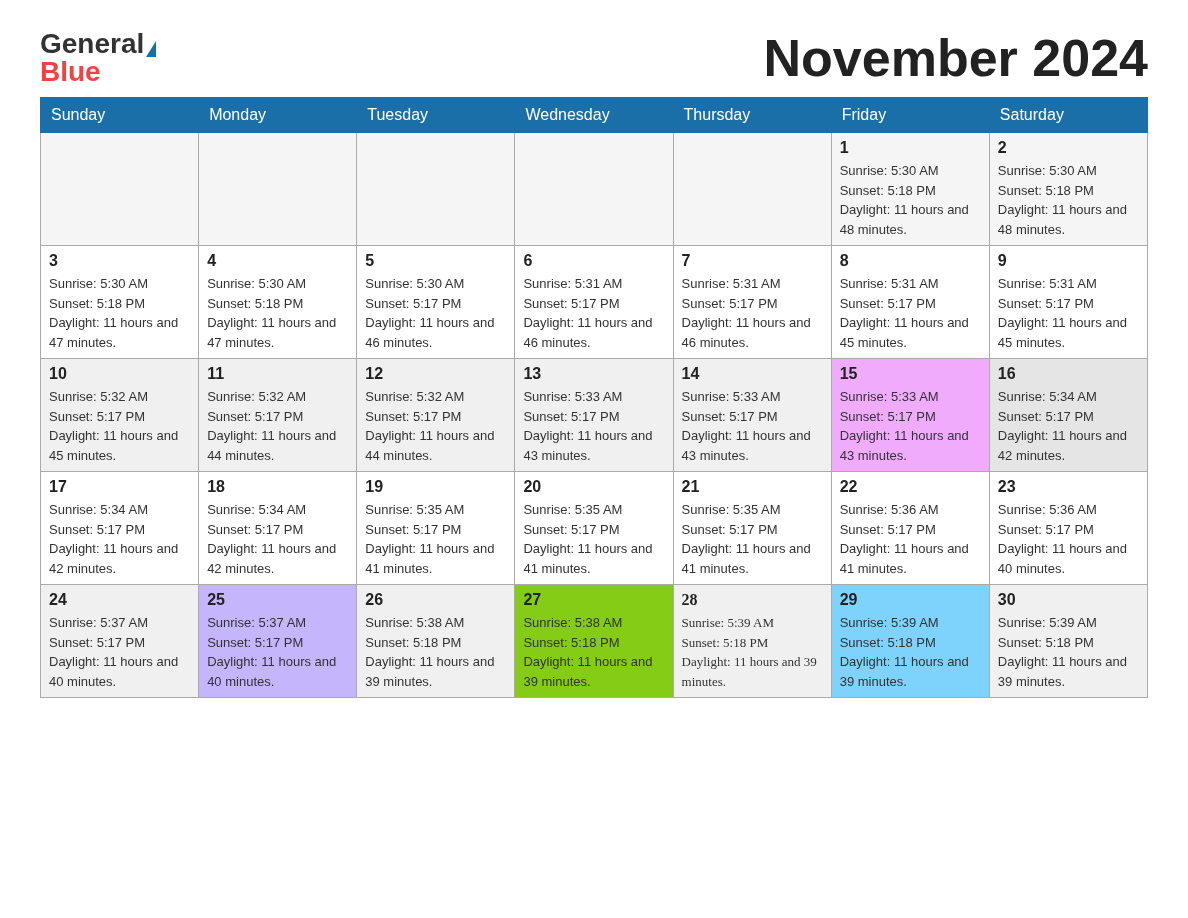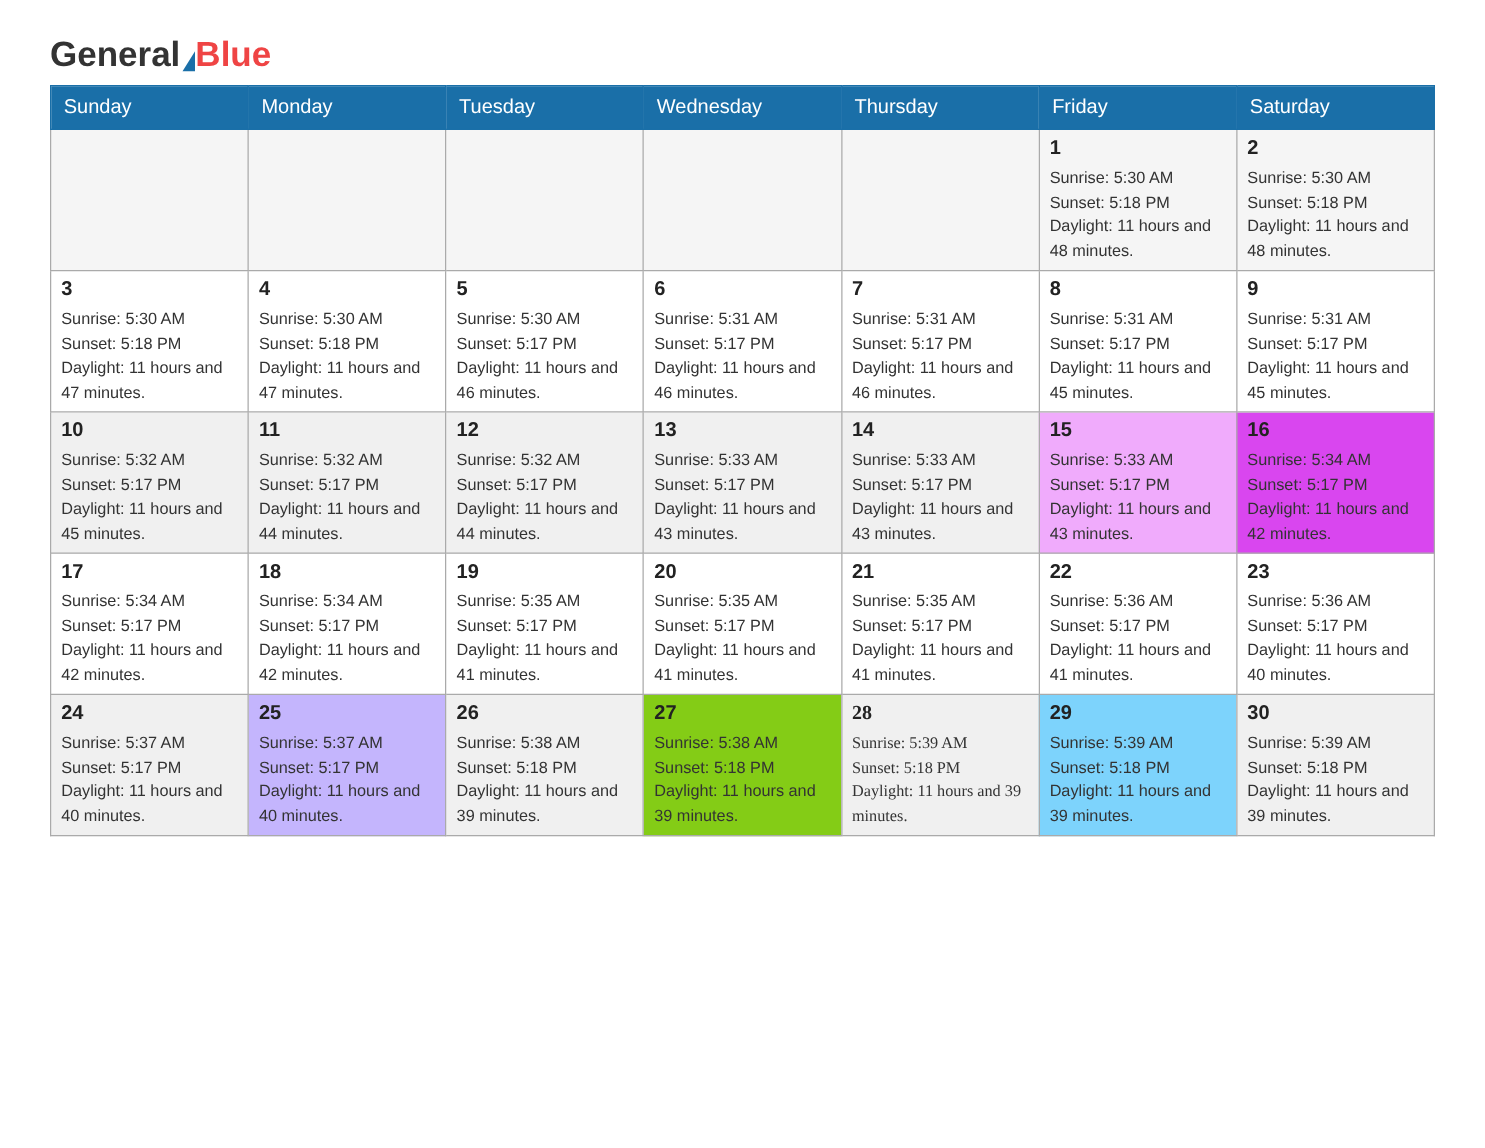--- a/index.html
+++ b/index.html
@@ -11,20 +11,21 @@
       min-height: 918px;
     }
     .header-area {
       display: flex;
       justify-content: space-between;
       align-items: flex-start;
       margin-bottom: 10px;
     }
     .logo {
       display: flex;
+      flex-direction: column;
       align-items: flex-start;
     }
     .logo-general {
       font-size: 28px;
       font-weight: bold;
       color: #333;
       line-height: 1;
     }
     .logo-blue {
       font-size: 28px;
@@ -108,20 +109,21 @@
 <div class="header-area">
   <div class="logo">
     <div>
       <span class="logo-general">General</span><span class="logo-triangle"></span>
     </div>
     <div>
       <span class="logo-blue">Blue</span>
     </div>
   </div>
   <div class="title-area">
+    <div class="month-title">November 2024</div>
   </div>
 </div>
 
 <table class="calendar-table">
   <thead>
     <tr>
       <th>Sunday</th>
       <th>Monday</th>
       <th>Tuesday</th>
       <th>Wednesday</th>
@@ -224,21 +226,21 @@
           <div class="day-info" style="white-space: pre-line;">Sunrise: 5:33 AM
 Sunset: 5:17 PM
 Daylight: 11 hours and 43 minutes.</div>
         </td>
         <td style="background: #f0abfc;">
           <span class="day-number">15</span>
           <div class="day-info" style="white-space: pre-line;">Sunrise: 5:33 AM
 Sunset: 5:17 PM
 Daylight: 11 hours and 43 minutes.</div>
         </td>
-        <td style="background: #d946ef;">
+        <td style="background: #e5e5e5;">
           <span class="day-number">16</span>
           <div class="day-info" style="white-space: pre-line;">Sunrise: 5:34 AM
 Sunset: 5:17 PM
 Daylight: 11 hours and 42 minutes.</div>
         </td>
       </tr>
       <tr>
         <td style="background: rgb(255, 255, 255);">
           <span class="day-number">17</span>
           <div class="day-info" style="white-space: pre-line;">Sunrise: 5:34 AM

